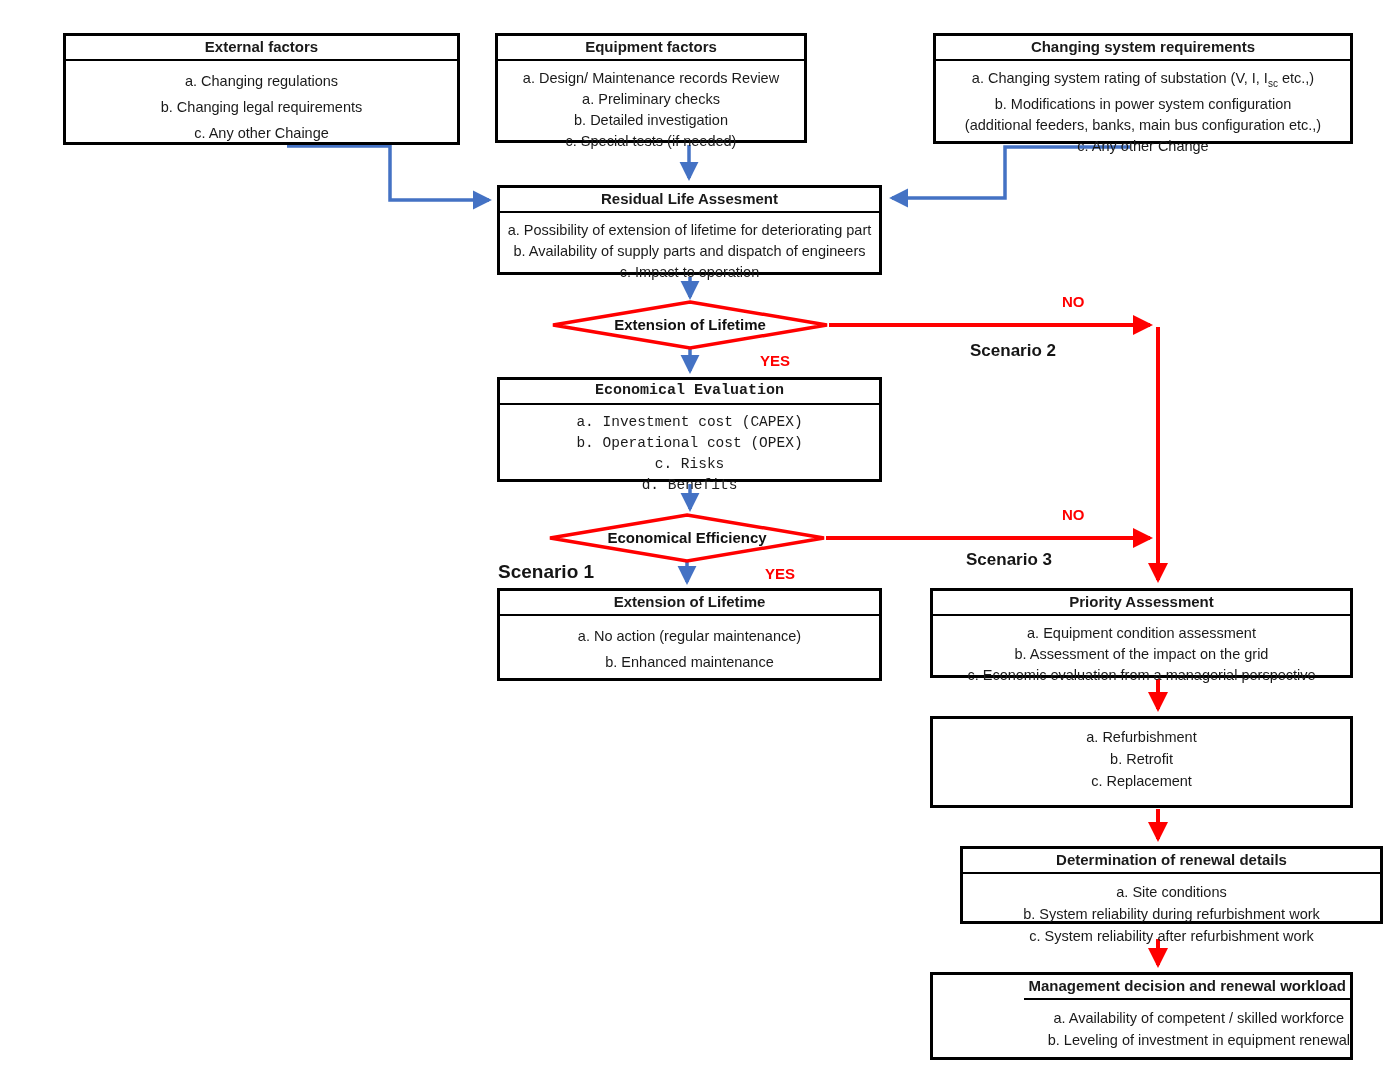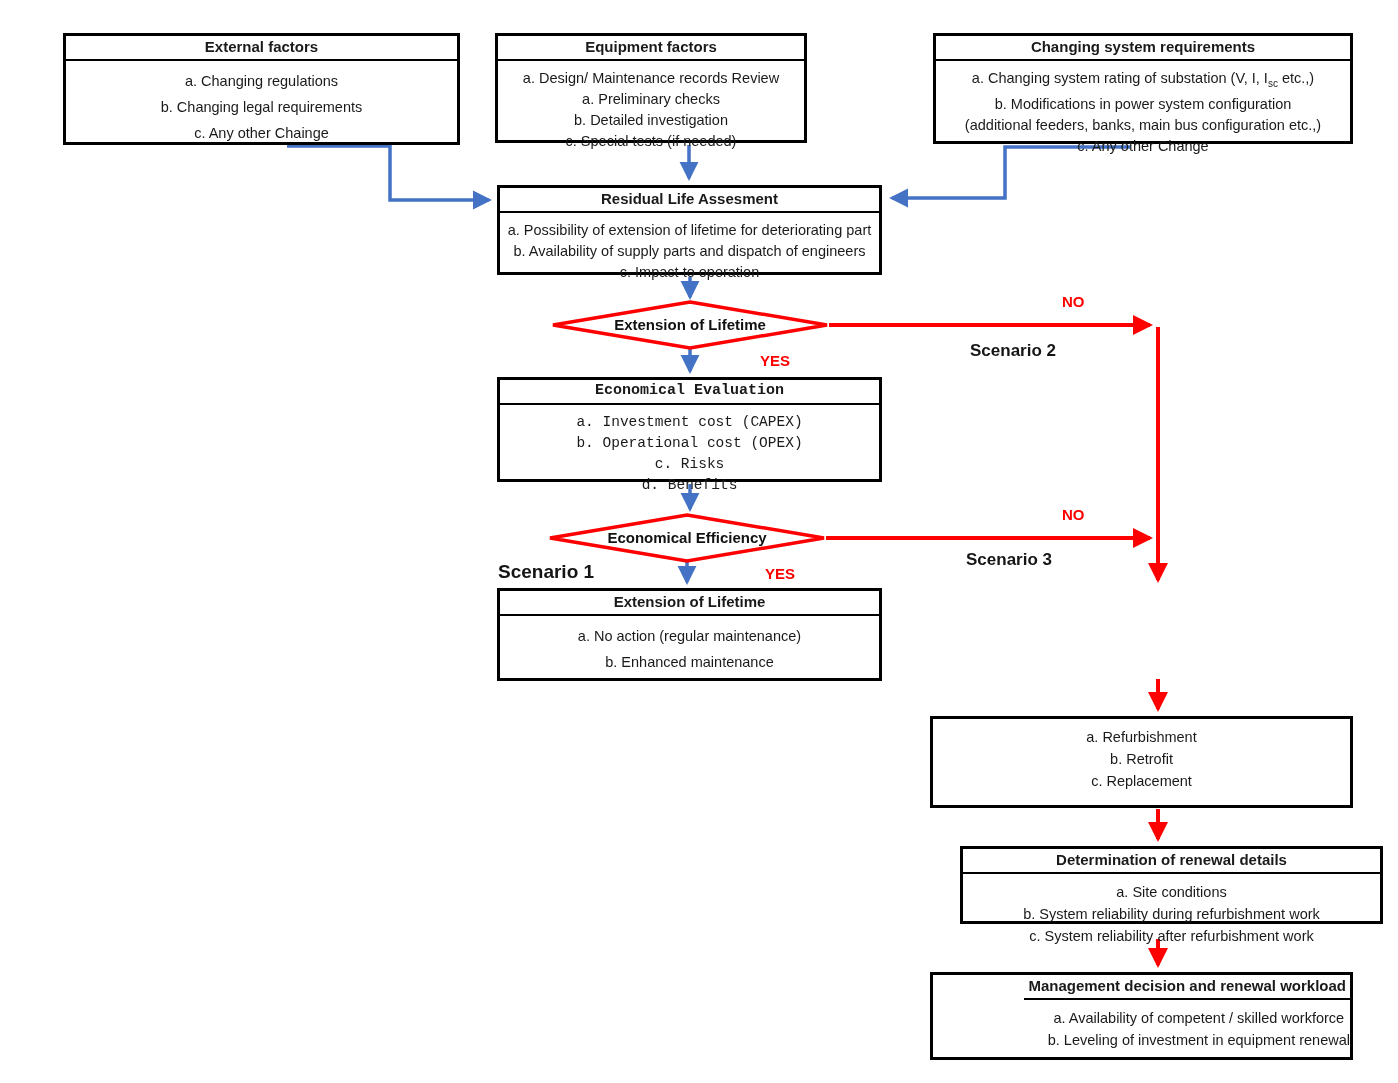--- a/index.html
+++ b/index.html
@@ -117,20 +117,28 @@
   </div>
 
   <div class="fbox" style="left:497px;top:588px;width:385px;height:93px;">
     <div class="hdr">Extension of Lifetime</div>
     <div class="bdy sp26">
       <div class="ln">a. No action (regular maintenance)</div>
       <div class="ln">b. Enhanced maintenance</div>
     </div>
   </div>
 
+  <div class="fbox" style="left:930px;top:588px;width:423px;height:90px;">
+    <div class="hdr">Priority Assessment</div>
+    <div class="bdy">
+      <div class="ln">a. Equipment condition assessment</div>
+      <div class="ln">b. Assessment of the impact on the grid</div>
+      <div class="ln">c. Economic evaluation from a managerial perspective</div>
+    </div>
+  </div>
 
   <div class="fbox" style="left:930px;top:716px;width:423px;height:92px;">
     <div class="bdy sp22">
       <div class="ln">a. Refurbishment</div>
       <div class="ln">b. Retrofit</div>
       <div class="ln">c. Replacement</div>
     </div>
   </div>
 
   <div class="fbox" style="left:960px;top:846px;width:423px;height:78px;">

